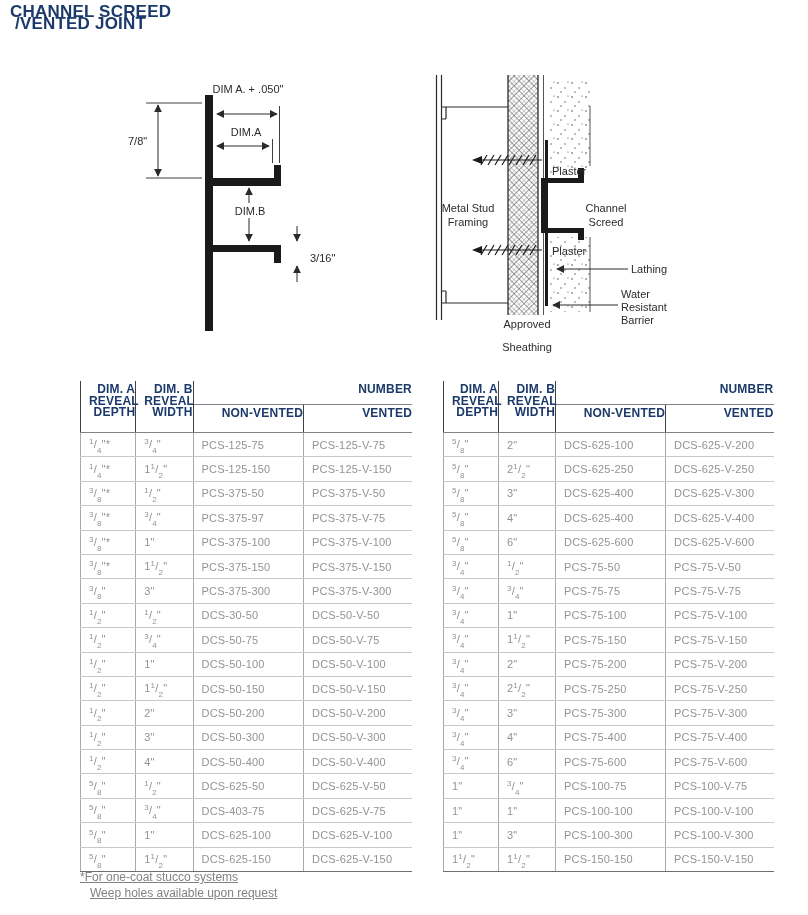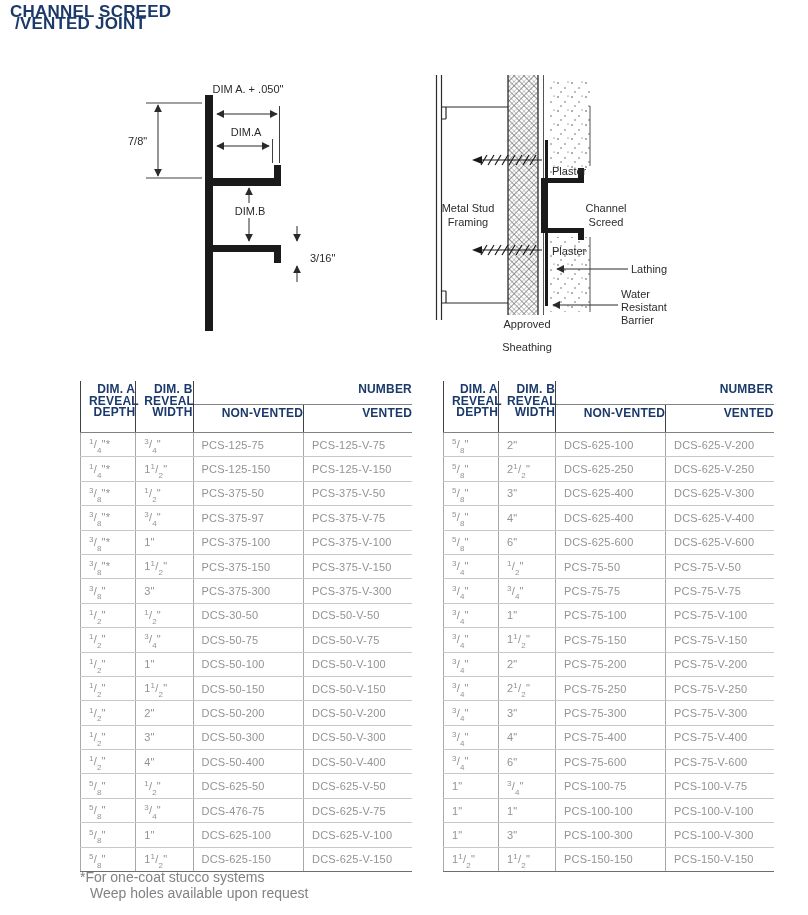--- a/index.html
+++ b/index.html
@@ -35,22 +35,22 @@
   .spec-table td{font-size:11px;color:#919396;padding:0 0 0 8px;height:23.4px;
                  border-right:1px solid #a6a8aa;border-bottom:1px solid #c7c8ca;
                  letter-spacing:.2px;vertical-align:middle;}
   .spec-table td:first-child{border-left:1px solid #a6a8aa;}
   .spec-table td:last-child{border-right:none;}
   .spec-table tbody tr:last-child td{border-bottom:1px solid #6d6e70;}
   .spec-table sup{font-size:8px;position:relative;top:1px;}
   .spec-table sub{font-size:8px;position:relative;top:2px;}
 
   
-  .footnotes{position:absolute;left:80px;top:869px;font-size:14px;color:#808285;
-             line-height:16px;}
+  .footnotes{position:absolute;left:80px;top:869px;font-size:12px;color:#808285;
+             line-height:16px;text-decoration:underline;}
   .footnotes .fn2{padding-left:10px;}
 </style>
 </head>
 <body>
 
 <div class="doc-title">
   <div class="l1">CHANNEL SCREED</div>
   <div class="l2">/VENTED JOINT</div>
 </div>
 
@@ -291,21 +291,21 @@
       </tr>
       <tr>
         <td><sup>5</sup>/<sub>8</sub>"</td>
         <td><sup>1</sup>/<sub>2</sub>"</td>
         <td>DCS-625-50</td>
         <td>DCS-625-V-50</td>
       </tr>
       <tr>
         <td><sup>5</sup>/<sub>8</sub>"</td>
         <td><sup>3</sup>/<sub>4</sub>"</td>
-        <td>DCS-476-75</td>
+        <td>DCS-403-75</td>
         <td>DCS-625-V-75</td>
       </tr>
       <tr>
         <td><sup>5</sup>/<sub>8</sub>"</td>
         <td>1"</td>
         <td>DCS-625-100</td>
         <td>DCS-625-V-100</td>
       </tr>
       <tr>
         <td><sup>5</sup>/<sub>8</sub>"</td>

